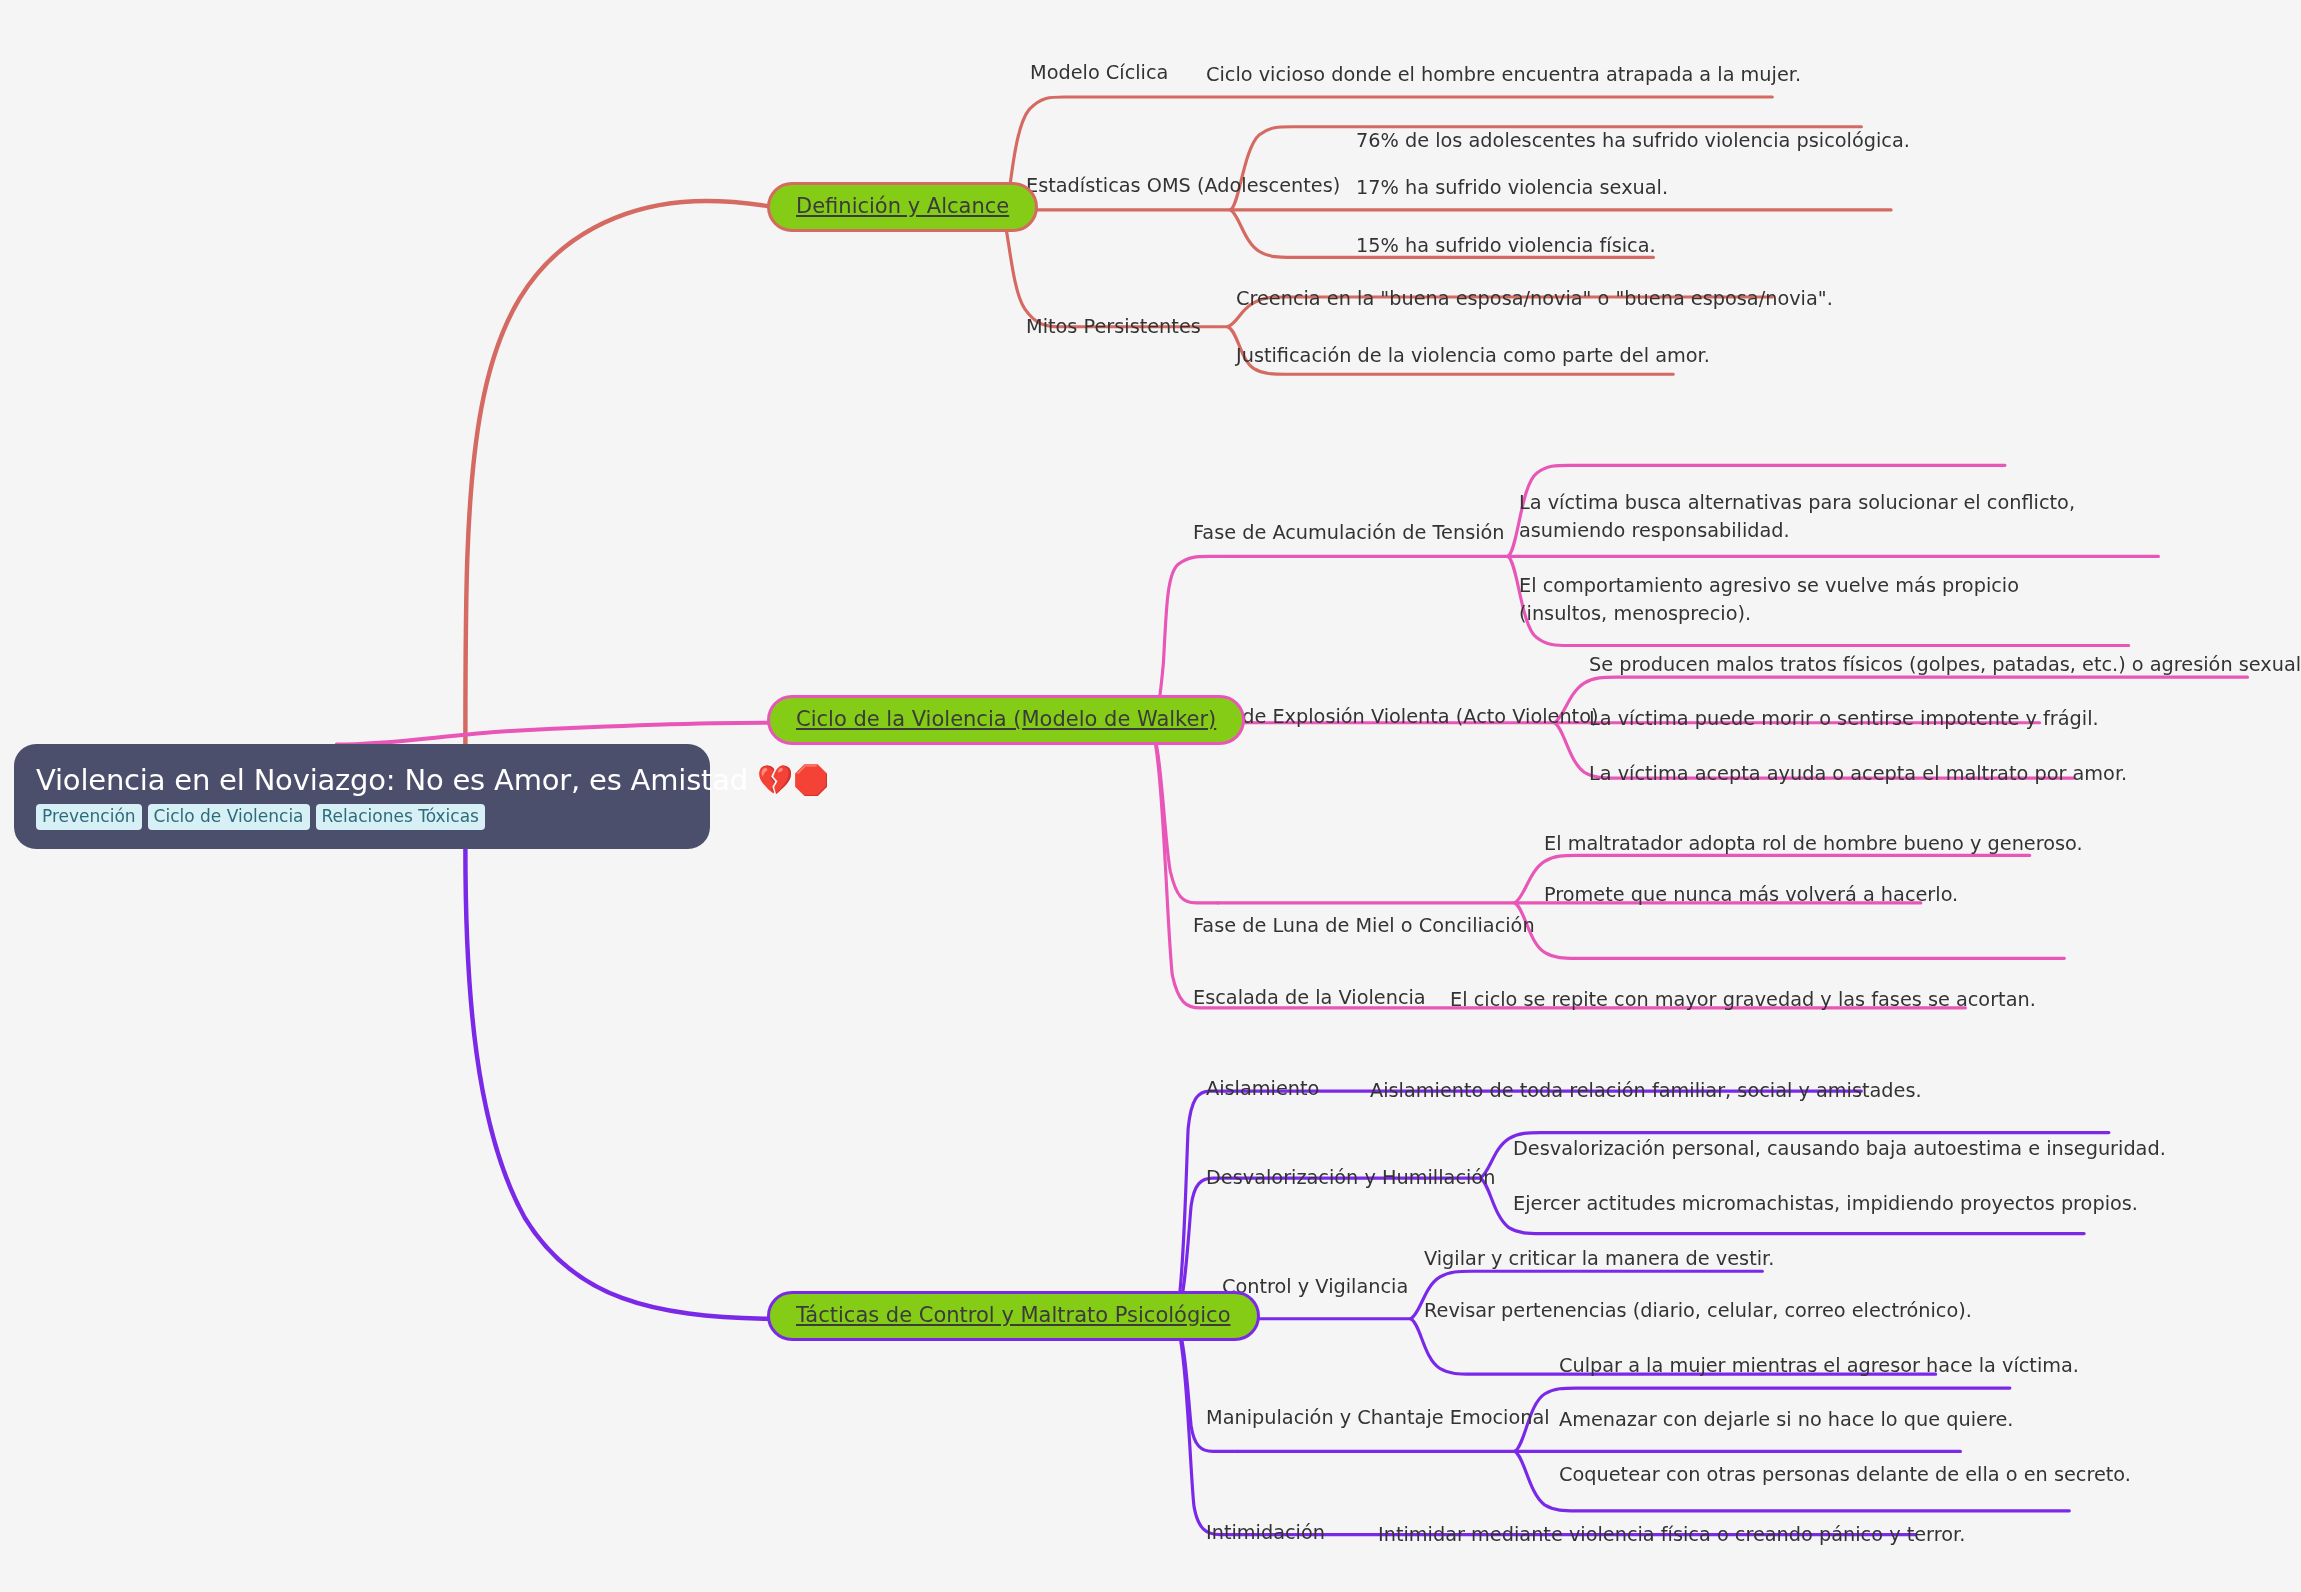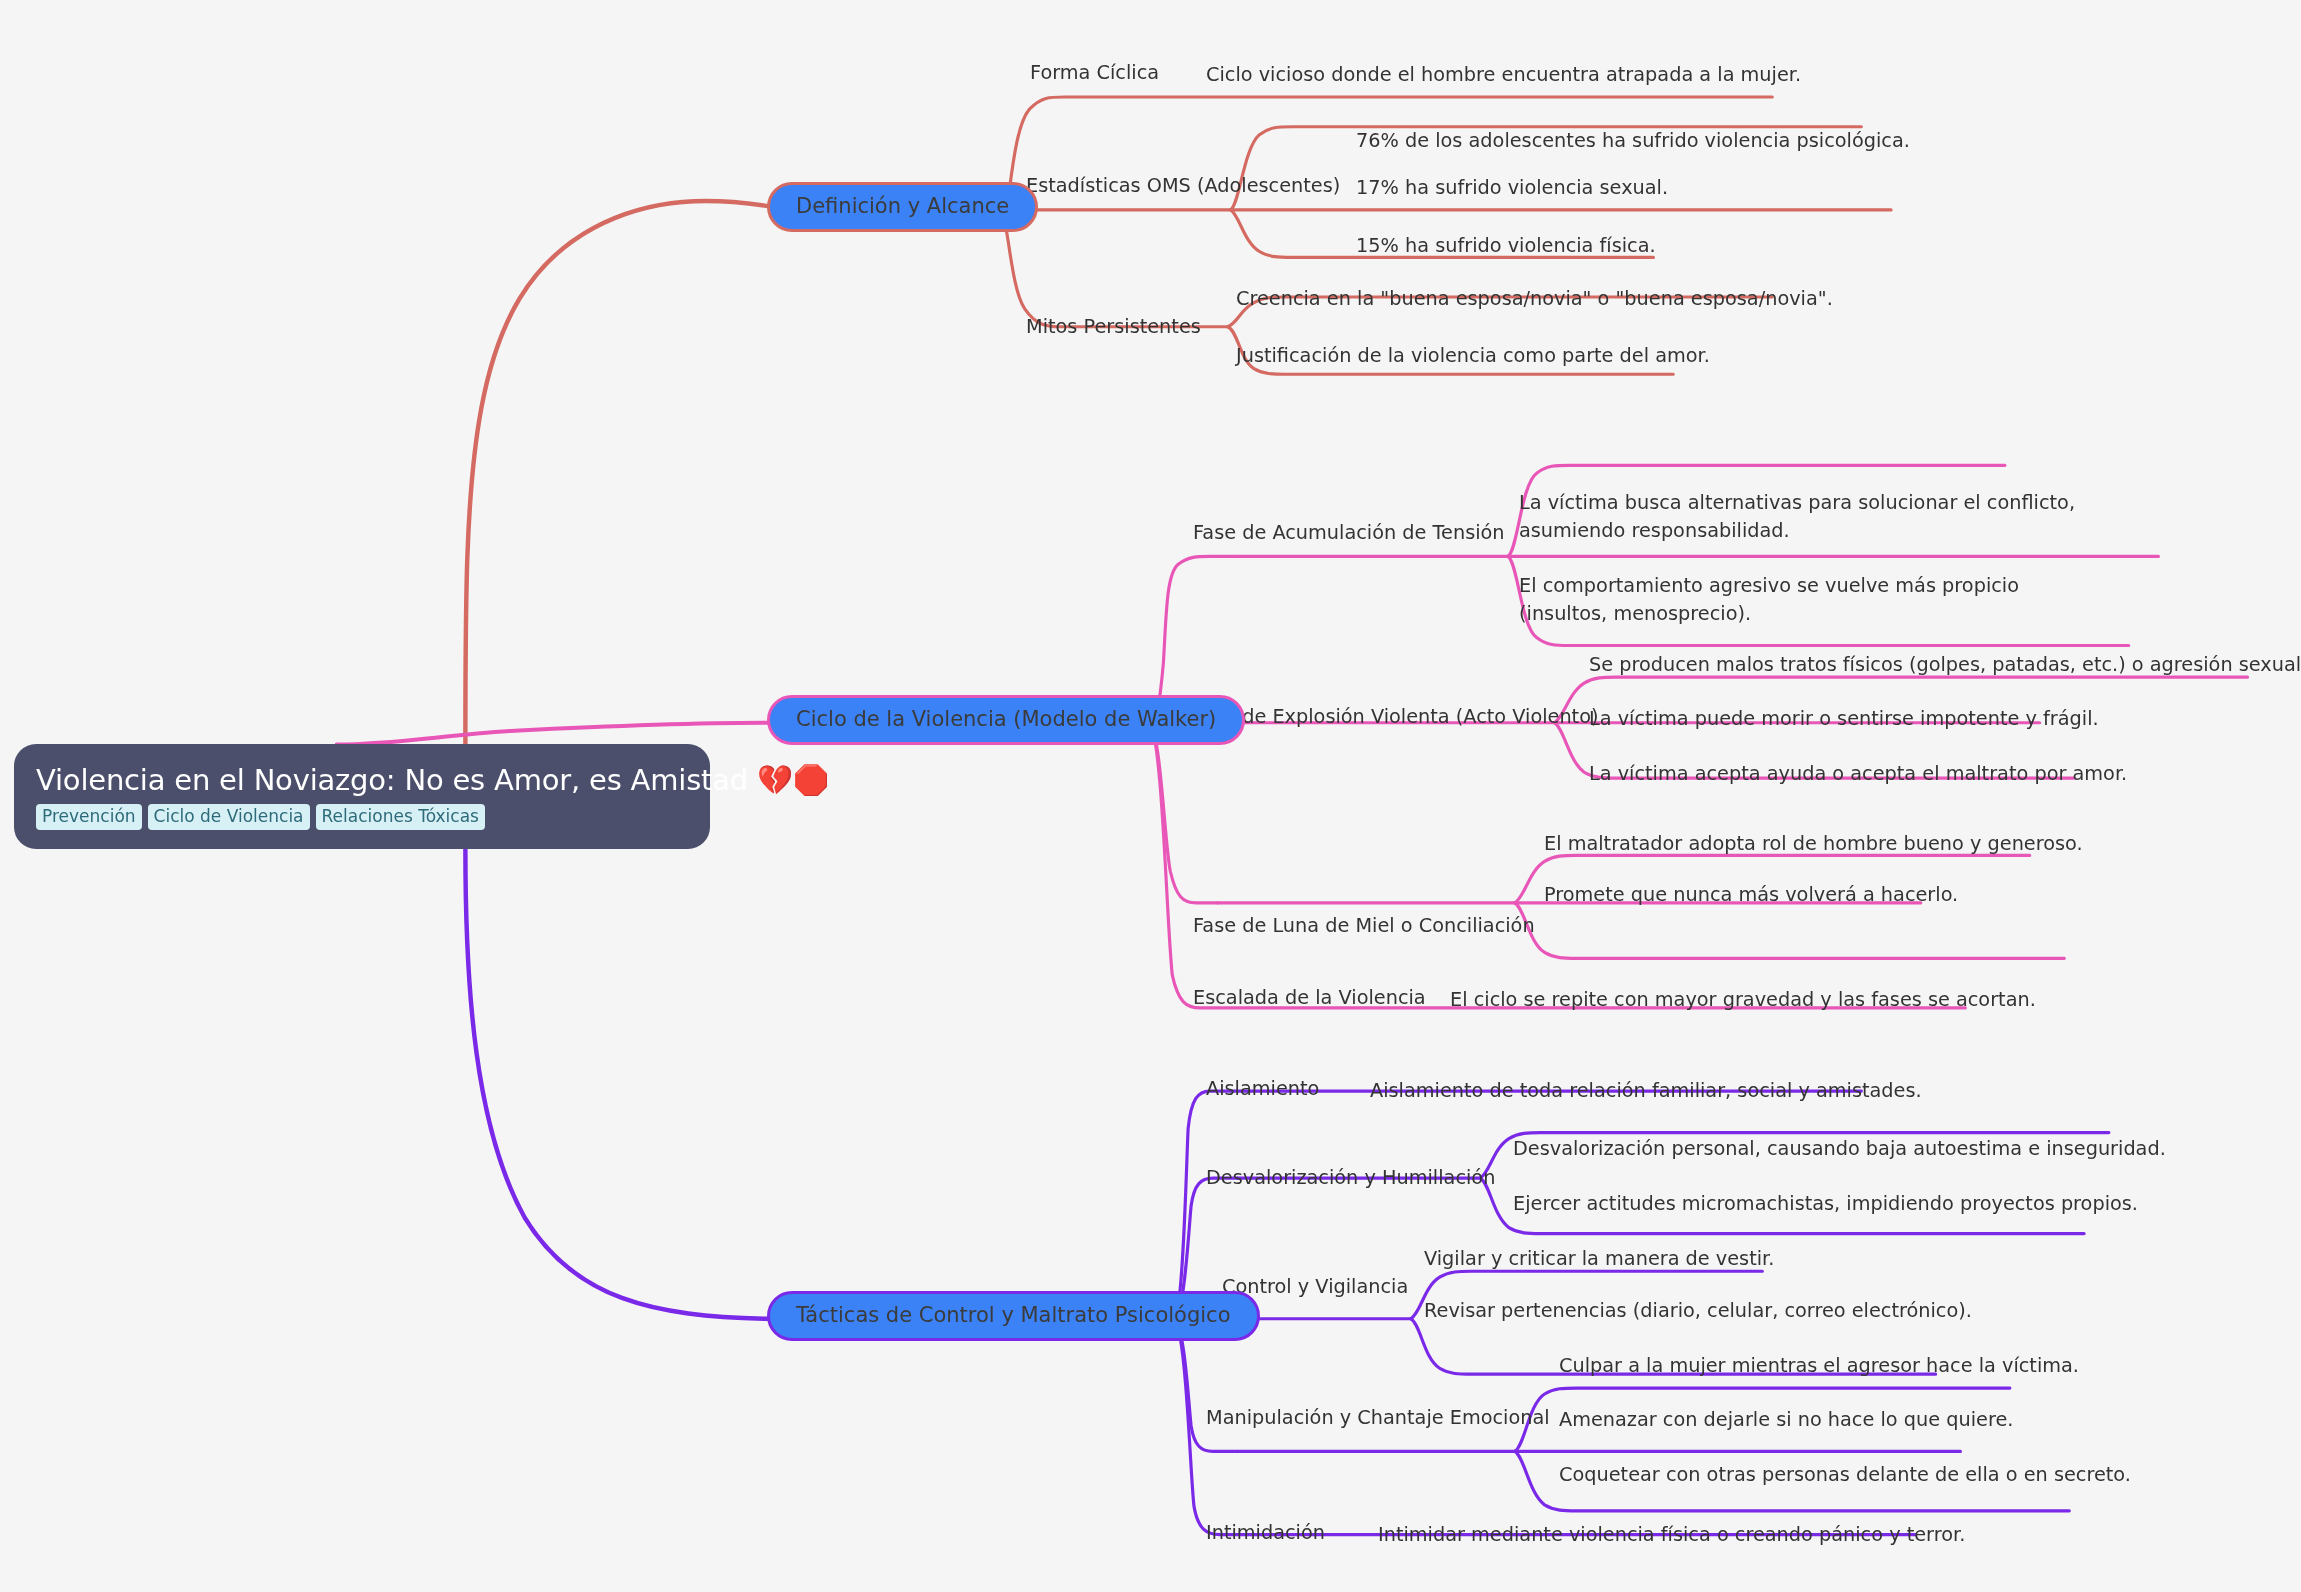--- a/index.html
+++ b/index.html
@@ -55,28 +55,29 @@
     font-size: 17px;
     line-height: 1;
     padding: 4px 6px 5px 6px;
     border-radius: 4px;
     white-space: nowrap;
   }
 
   
   .branch-node {
     position: absolute;
-    background: #3b82f6;
+    background: #84cc16;
     border: 3px solid #d0695f;
     border-radius: 989px;
     padding: 9px 26px 11px 26px;
     font-size: 21px;
     color: #3b3b3b;
     white-space: nowrap;
     z-index: 4;
+    text-decoration: underline;
   }
   .branch-node.b-red    { border-color: #d46a61; }
   .branch-node.b-pink   { border-color: #e856b8; }
   .branch-node.b-purple { border-color: #7b29e8; }
 
   
   .node2 {
     position: absolute;
     font-size: 19.3px;
     color: #333333;
@@ -195,21 +196,21 @@
     <div class="root-title">Violencia en el Noviazgo: No es Amor, es Amistad 💔🛑</div>
     <div class="root-tags">
       <span class="root-tag">Prevención</span>
       <span class="root-tag">Ciclo de Violencia</span>
       <span class="root-tag">Relaciones Tóxicas</span>
     </div>
   </div>
 
   <div class="branch-node b-red" style="left:767px; top:182px;">Definición y Alcance</div>
 
-  <div class="node2" style="left:1030px; top:61px;">Forma Cíclica</div>
+  <div class="node2" style="left:1030px; top:61px;">Modelo Cíclica</div>
   <div class="leaf" style="left:1206px; top:61px;">Ciclo vicioso donde el hombre encuentra atrapada a la mujer.</div>
 
   <div class="node2" style="left:1026px; top:174px;">Estadísticas OMS (Adolescentes)</div>
   <div class="leaf" style="left:1356px; top:127px;">76% de los adolescentes ha sufrido violencia psicológica.</div>
   <div class="leaf" style="left:1356px; top:174px;">17% ha sufrido violencia sexual.</div>
   <div class="leaf" style="left:1356px; top:232px;">15% ha sufrido violencia física.</div>
 
   <div class="node2" style="left:1026px; top:315px;">Mitos Persistentes</div>
   <div class="leaf" style="left:1236px; top:285px;">Creencia en la "buena esposa/novia" o "buena esposa/novia".</div>
   <div class="leaf" style="left:1236px; top:342px;">Justificación de la violencia como parte del amor.</div>

